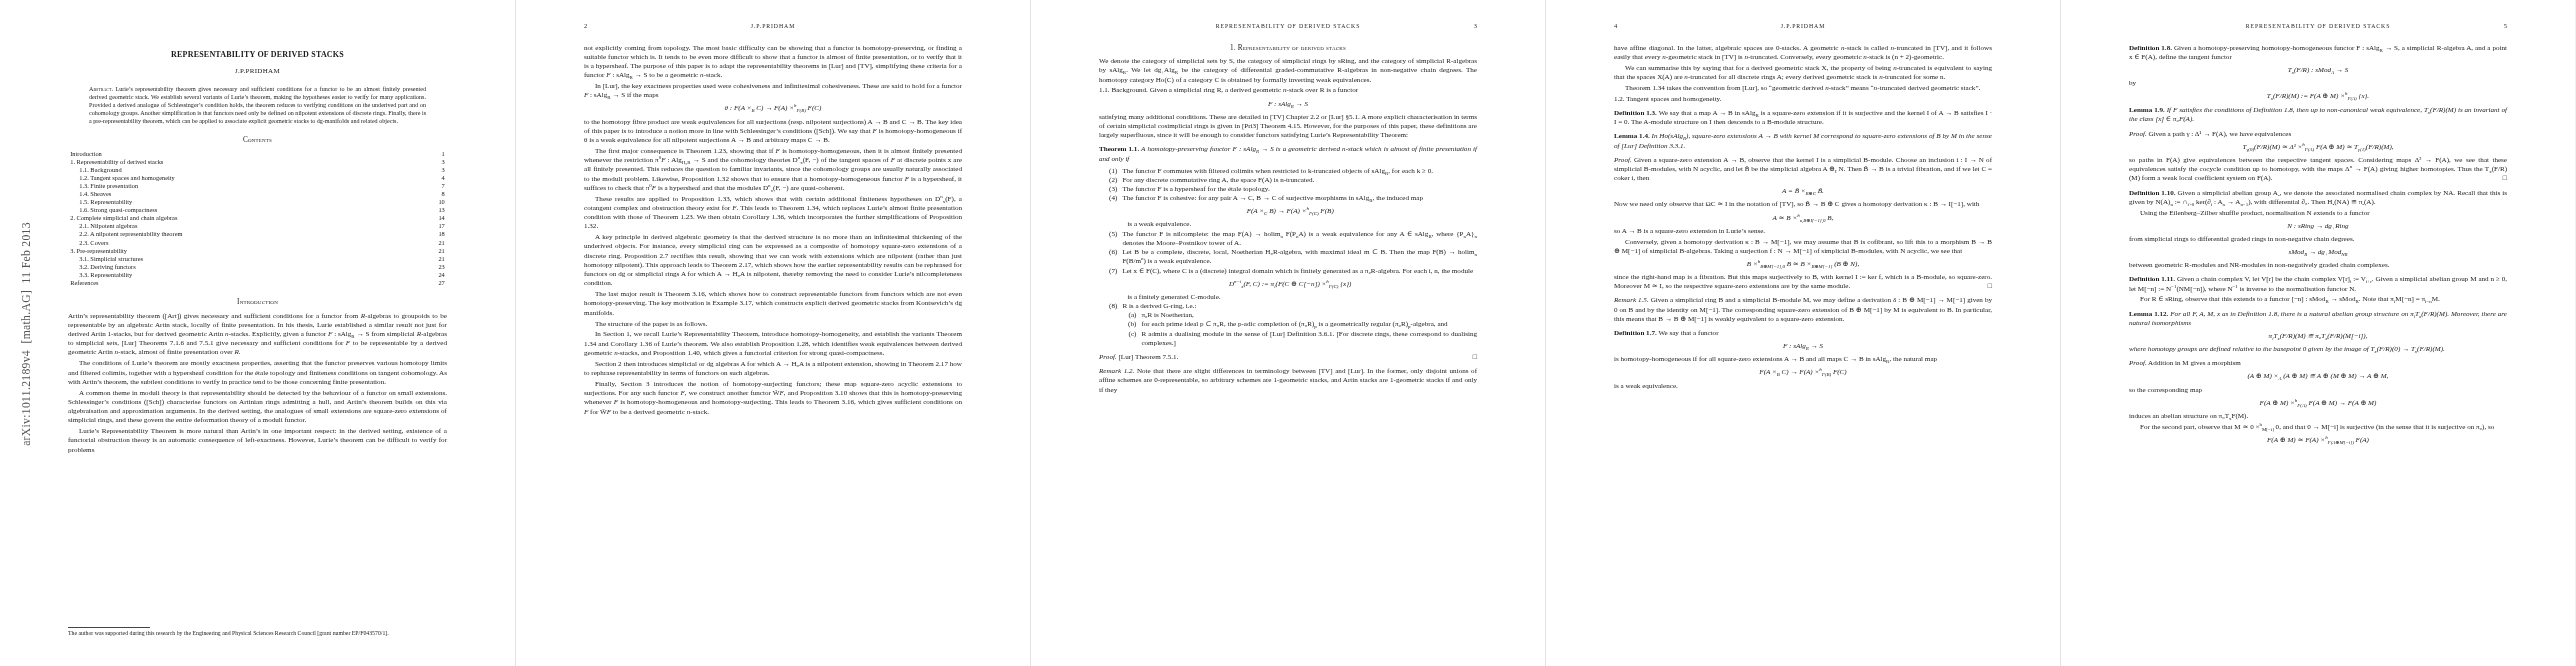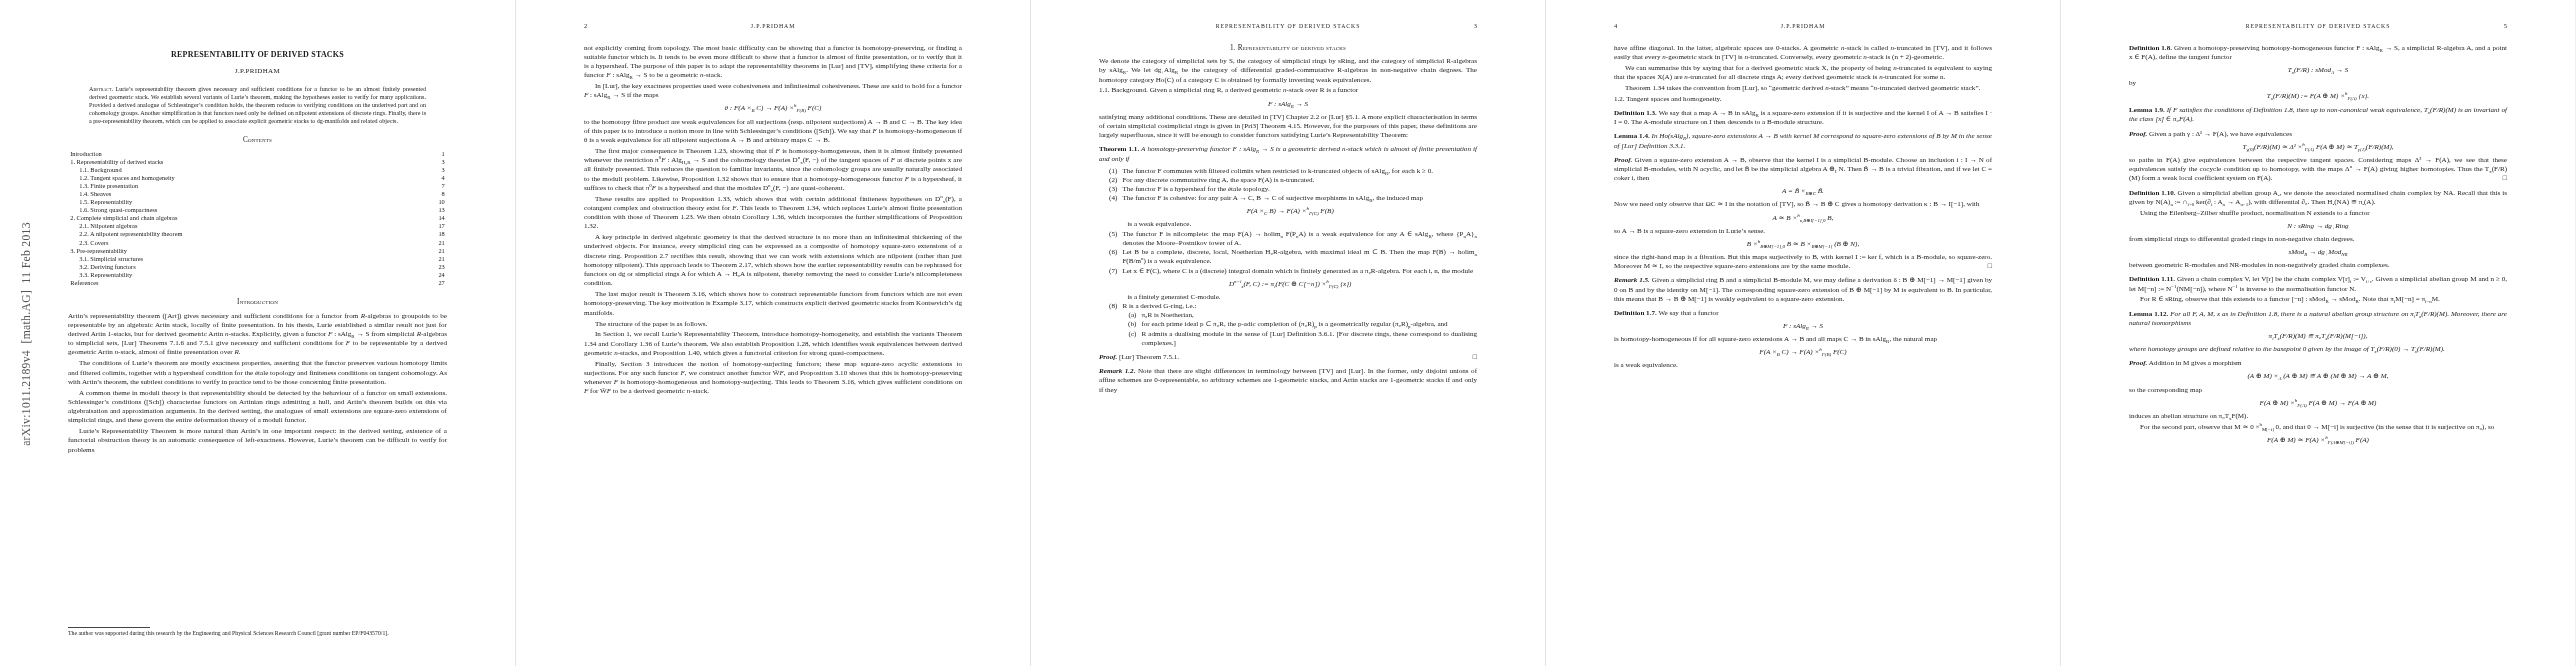--- a/index.html
+++ b/index.html
@@ -23,21 +23,21 @@
   .toc-row.ind{padding-left:9px}
   .toc-label{flex:1}
   .toc-page{flex:none;width:15.6px;text-align:right}
   .para{font-size:7.1px;line-height:1.3;text-align:justify;text-indent:11px;margin-top:1.7px}
   .para.noindent{text-indent:0}
   .lead{font-weight:400}
   .math{text-align:center;font-style:italic;font-size:7.1px;line-height:1.3;margin:3.9px 0}
   .block{margin-top:5px}
   .block.em .para,.block.em .li-row,.block.em .li-after{font-style:italic}
   .thm-label{font-weight:700;font-style:normal}
-  .rem-label{font-style:italic;font-weight:700}
+  .rem-label{font-style:italic;font-weight:400}
   .qed{float:right;font-style:normal;padding-left:4.4px}
   .list{margin:2.8px 0 2.8px 4.4px}
   .li-row{display:flex;font-size:7.1px;line-height:1.3}
   .li-m{flex:none;width:19px;text-align:right;padding-right:5px}
   .li-v{flex:1;text-align:justify}
   .li-row.sub{padding-left:19px}
   .li-after{margin-left:24px;font-size:7.1px;line-height:1.3;text-align:justify}
   .footnote{position:absolute;left:68px;right:68px;bottom:29px;font-size:5.8px;line-height:1.32;text-align:justify}
   .footnote::before{content:"";display:block;width:82px;border-top:0.6px solid #444;margin-bottom:2.8px}
   .arxiv-stamp{position:absolute;left:25.6px;top:50%;transform:translate(-50%,-50%) rotate(-90deg);white-space:pre;font-size:11.7px;letter-spacing:0.3px;color:#555}
@@ -143,20 +143,21 @@
         <p class="para noindent">not explicitly coming from topology. The most basic difficulty can be showing that a functor is homotopy-preserving, or finding a suitable functor which is. It tends to be even more difficult to show that a functor is almost of finite presentation, or to verify that it is a hypersheaf. The purpose of this paper is to adapt the representability theorems in [Lur] and [TV], simplifying these criteria for a functor <i>F</i> : sAlg<sub>R</sub> → S to be a geometric <i>n</i>-stack.</p>
         <p class="para">In [Lur], the key exactness properties used were cohesiveness and infinitesimal cohesiveness. These are said to hold for a functor <i>F</i> : sAlg<sub>R</sub> → S if the maps</p>
         <div class="math">θ : F(A ×<sub>B</sub> C) → F(A) ×<sup>h</sup><sub>F(B)</sub> F(C)</div>
         <p class="para noindent">to the homotopy fibre product are weak equivalences for all surjections (resp. nilpotent surjections) A → B and C → B. The key idea of this paper is to introduce a notion more in line with Schlessinger’s conditions ([Sch]). We say that <i>F</i> is homotopy-homogeneous if θ is a weak equivalence for all nilpotent surjections A → B and arbitrary maps C → B.</p>
         <p class="para">The first major consequence is Theorem 1.23, showing that if <i>F</i> is homotopy-homogeneous, then it is almost finitely presented whenever the restriction π<sup>0</sup><i>F</i> : Alg<sub>H₀R</sub> → S and the cohomology theories D<sup>n</sup><sub>x</sub>(F, −) of the tangent spaces of <i>F</i> at discrete points x are all finitely presented. This reduces the question to familiar invariants, since the cohomology groups are usually naturally associated to the moduli problem. Likewise, Proposition 1.32 shows that to ensure that a homotopy-homogeneous functor <i>F</i> is a hypersheaf, it suffices to check that π<sup>0</sup><i>F</i> is a hypersheaf and that the modules D<sup>n</sup><sub>x</sub>(F, −) are quasi-coherent.</p>
         <p class="para">These results are applied to Proposition 1.33, which shows that with certain additional finiteness hypotheses on D<sup>n</sup><sub>x</sub>(F), a cotangent complex and obstruction theory exist for <i>F</i>. This leads to Theorem 1.34, which replaces Lurie’s almost finite presentation condition with those of Theorem 1.23. We then obtain Corollary 1.36, which incorporates the further simplifications of Proposition 1.32.</p>
         <p class="para">A key principle in derived algebraic geometry is that the derived structure is no more than an infinitesimal thickening of the underived objects. For instance, every simplicial ring can be expressed as a composite of homotopy square-zero extensions of a discrete ring. Proposition 2.7 rectifies this result, showing that we can work with extensions which are nilpotent (rather than just homotopy nilpotent). This approach leads to Theorem 2.17, which shows how the earlier representability results can be rephrased for functors on dg or simplicial rings A for which A → H₀A is nilpotent, thereby removing the need to consider Lurie’s nilcompleteness condition.</p>
         <p class="para">The last major result is Theorem 3.16, which shows how to construct representable functors from functors which are not even homotopy-preserving. The key motivation is Example 3.17, which constructs explicit derived geometric stacks from Kontsevich’s dg manifolds.</p>
         <p class="para">The structure of the paper is as follows.</p>
         <p class="para">In Section 1, we recall Lurie’s Representability Theorem, introduce homotopy-homogeneity, and establish the variants Theorem 1.34 and Corollary 1.36 of Lurie’s theorem. We also establish Proposition 1.28, which identifies weak equivalences between derived geometric <i>n</i>-stacks, and Proposition 1.40, which gives a functorial criterion for strong quasi-compactness.</p>
+        <p class="para">Section 2 then introduces simplicial or dg algebras A for which A → H₀A is a nilpotent extension, showing in Theorem 2.17 how to rephrase representability in terms of functors on such algebras.</p>
         <p class="para">Finally, Section 3 introduces the notion of homotopy-surjecting functors; these map square-zero acyclic extensions to surjections. For any such functor <i>F</i>, we construct another functor W̄<i>F</i>, and Proposition 3.10 shows that this is homotopy-preserving whenever <i>F</i> is homotopy-homogeneous and homotopy-surjecting. This leads to Theorem 3.16, which gives sufficient conditions on <i>F</i> for W̄<i>F</i> to be a derived geometric <i>n</i>-stack.</p>
       </div>
   </div>
 
   <div class="page">
     <div class="running-head">
       <span class="rh-side"></span>
       <span class="rh-center">REPRESENTABILITY OF DERIVED STACKS</span>
       <span class="rh-side right">3</span>
     </div>
@@ -260,20 +261,21 @@
         </div>
         <div class="block em">
           <p class="para noindent"><span class="thm-label">Lemma 1.4.</span> In Ho(sAlg<sub>R</sub>), square-zero extensions A → B with kernel M correspond to square-zero extensions of B by M in the sense of [Lur] Definition 3.3.1.</p>
         </div>
         <div class="block">
           <p class="para noindent"><span class="rem-label">Proof.</span> Given a square-zero extension A → B, observe that the kernel I is a simplicial B-module. Choose an inclusion i : I → N of simplicial B-modules, with N acyclic, and let B̃ be the simplicial algebra A ⊕<sub>I</sub> N. Then B̃ → B is a trivial fibration, and if we let C = coker i, then</p>
           <div class="math">A = B̃ ×<sub>B⊕C</sub> B̃.</div>
           <p class="para noindent">Now we need only observe that ΩC ≃ I in the notation of [TV], so B̃ → B ⊕ C gives a homotopy derivation κ : B → I[−1], with</p>
           <div class="math">A ≃ B ×<sup>h</sup><sub>κ,B⊕I[−1],0</sub> B,</div>
           <p class="para noindent">so A → B is a square-zero extension in Lurie’s sense.</p>
+          <p class="para">Conversely, given a homotopy derivation κ : B → M[−1], we may assume that B is cofibrant, so lift this to a morphism B → B ⊕ M[−1] of simplicial B-algebras. Taking a surjection f : N → M[−1] of simplicial B-modules, with N acyclic, we see that</p>
           <div class="math">B ×<sup>h</sup><sub>B⊕M[−1],0</sub> B ≃ B ×<sub>B⊕M[−1]</sub> (B ⊕ N),</div>
           <p class="para noindent">since the right-hand map is a fibration. But this maps surjectively to B, with kernel I := ker f, which is a B-module, so square-zero. Moreover M ≃ I, so the respective square-zero extensions are by the same module.<span class="qed">□</span></p>
         </div>
         <div class="block">
           <p class="para noindent"><span class="rem-label">Remark 1.5.</span> Given a simplicial ring B and a simplicial B-module M, we may define a derivation δ : B ⊕ M[−1] → M[−1] given by 0 on B and by the identity on M[−1]. The corresponding square-zero extension of B ⊕ M[−1] by M is equivalent to B. In particular, this means that B → B ⊕ M[−1] is weakly equivalent to a square-zero extension.</p>
         </div>
         <div class="block">
           <p class="para noindent"><span class="thm-label">Definition 1.7.</span> We say that a functor</p>
           <div class="math">F : sAlg<sub>R</sub> → S</div>
           <p class="para noindent">is homotopy-homogeneous if for all square-zero extensions A → B and all maps C → B in sAlg<sub>R</sub>, the natural map</p>

